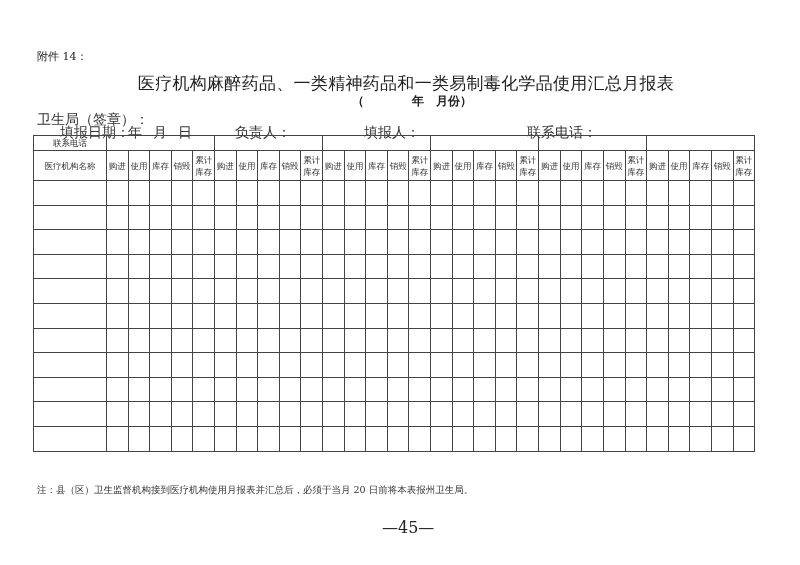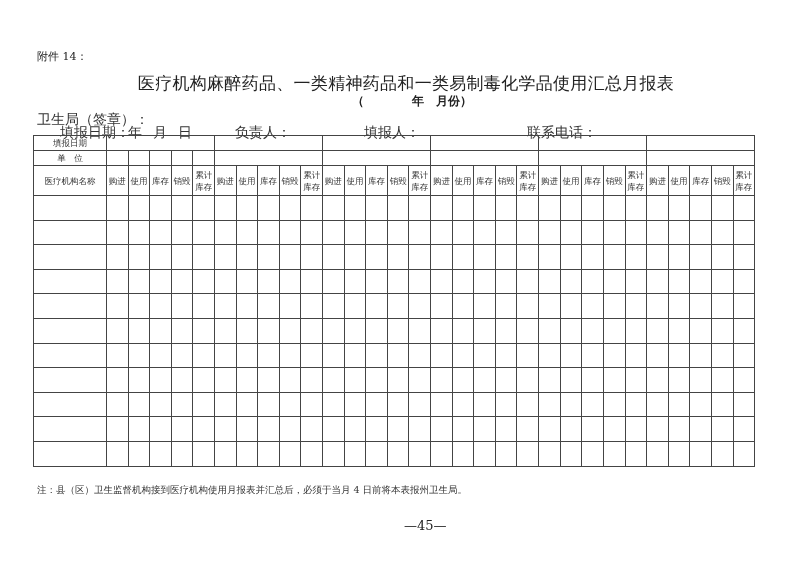--- a/index.html
+++ b/index.html
@@ -17,21 +17,21 @@
   #date-d { left:178px; top:124px; }
   #resp { left:235px; top:124px;font-family:Liberation Serif, serif; }
   #filler { left:364px; top:124px; }
   #phone { left:527px; top:124px; }
   table { position:absolute; left:33px; top:135px; border-collapse:collapse; table-layout:fixed; width:721px; }
   td { border:1px solid #444; padding:0; font-size:8.5px; text-align:center; color:#333; overflow:hidden; line-height:12px; }
   tr.hdr td { height:14px; }
   tr.colhdr td { height:29px; }
   tr.data td { height:23.6px; }
   #note { left:37px; top:484px; font-size:9.5px; color:#333; }
-  #pageno { left:404px; top:518px; font-size:13px; }
+  #pageno { left:382px; top:518px; font-size:16px; }
 </style>
 </head>
 <body>
 
 <div class="abs" id="attach">附件 14：</div>
 <div class="abs" id="title">医疗机构麻醉药品、一类精神药品和一类易制毒化学品使用汇总月报表</div>
 <div class="abs" id="period">
   <span>（</span><span style="width:48px"></span><span>年</span><span style="width:12px"></span><span>月份）</span>
 </div>
 
@@ -73,35 +73,22 @@
       <col style="width: 21.6px;">
       <col style="width: 21.6px;">
       <col style="width: 21.6px;">
       <col style="width: 21.6px;">
       <col style="width: 21.6px;">
       <col style="width: 21.6px;">
       <col style="width: 21.6px;">
     </colgroup>
   <tbody id="tbody">
       <tr class="hdr">
-        <td>填报日期</td>
-        <td colspan="5"></td>
-        <td colspan="5"></td>
-        <td colspan="5"></td>
-        <td colspan="5"></td>
-        <td colspan="5"></td>
-        <td colspan="5"></td>
-      </tr>
-      <tr class="hdr">
-        <td>单　位</td>
-        <td></td>
-        <td></td>
-        <td></td>
-        <td></td>
-        <td></td>
+        <td>联系电话</td>
+        <td colspan="5"></td>
         <td colspan="5"></td>
         <td colspan="5"></td>
         <td colspan="5"></td>
         <td colspan="5"></td>
         <td colspan="5"></td>
       </tr>
       <tr class="colhdr">
         <td>医疗机构名称</td>
         <td>购进</td>
         <td>使用</td>
@@ -493,14 +480,14 @@
         <td></td>
         <td></td>
         <td></td>
         <td></td>
         <td></td>
         <td></td>
       </tr>
     </tbody>
 </table>
 
-<div class="abs" id="note">注：县（区）卫生监督机构接到医疗机构使用月报表并汇总后，必须于当月 4 日前将本表报州卫生局。</div>
+<div class="abs" id="note">注：县（区）卫生监督机构接到医疗机构使用月报表并汇总后，必须于当月 20 日前将本表报州卫生局。</div>
 <div class="abs" id="pageno">—45—</div>
 
 </body></html>

